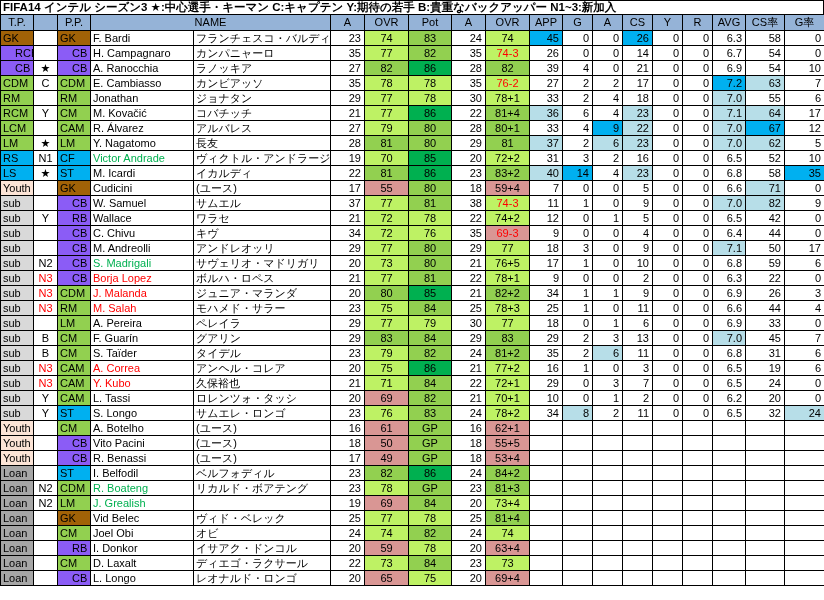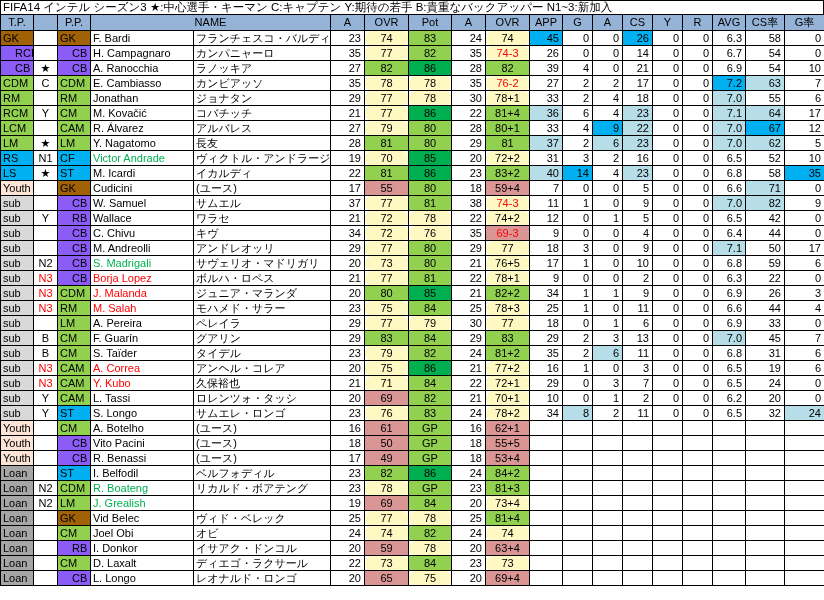--- a/index.html
+++ b/index.html
@@ -3,35 +3,35 @@
 <meta charset="utf-8">
 <style>
   html,body{margin:0;padding:0;background:#fff;}
   .sheet{
     width:824px;height:600px;overflow:hidden;background:#fff;
     font-family:"Liberation Sans","DejaVu Sans",sans-serif;color:#000;
   }
   .title-row{
     box-sizing:border-box;height:15px;line-height:13px;
     border:1px solid #000;
-    font-size:11.5px;font-weight:normal;padding:0 2px;
+    font-size:11.5px;font-weight:bold;padding:0 2px;
     white-space:nowrap;overflow:hidden;
   }
   table{border-collapse:collapse;table-layout:fixed;width:824px;margin-top:-1px;}
   th,td{
     box-sizing:border-box;border:1px solid #000;
     height:15px;line-height:13px;font-size:11px;
     padding:0 2px;white-space:nowrap;overflow:hidden;
   }
   thead th{background:#95B3D7;text-align:center;font-weight:normal;height:16px;}
   .lft{text-align:left;}
   .ctr{text-align:center;}
   .num{text-align:right;padding-right:3px;}
   
-  .c-o{background:#fef9c3;border-radius:7px;}
+  .c-o{background:#bef264;}
   .c-g{background:#92D050;}
   .c-d{background:#00B050;}
   .c-p{background:#D99694;}
   .c-b{background:#00B0F0;}
   .c-l{background:#B7DEE8;}
   
   .p-gk{background:#a16207;}
   .p-def{background:#8b5cf6;padding-left:14px;}
   .p-mid{background:#92D050;}
   .p-fwd{background:#00B0F0;}

